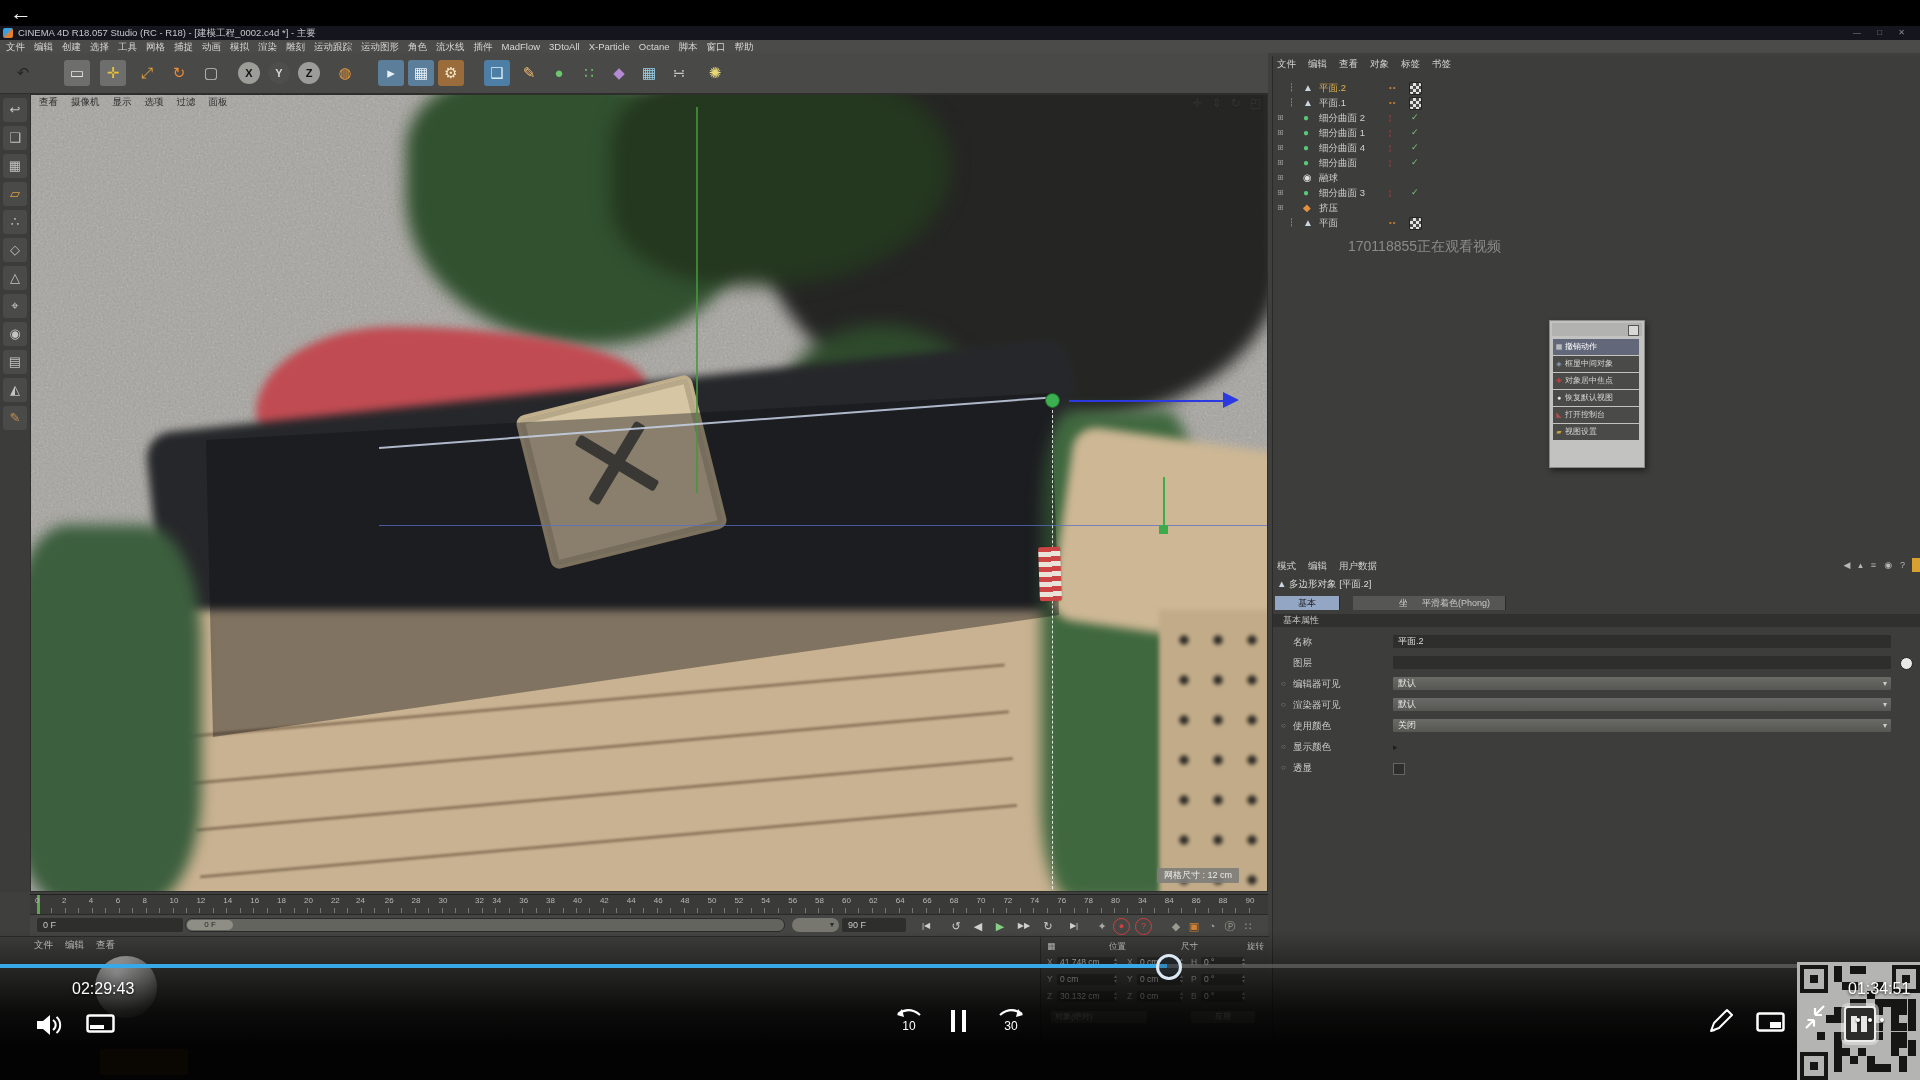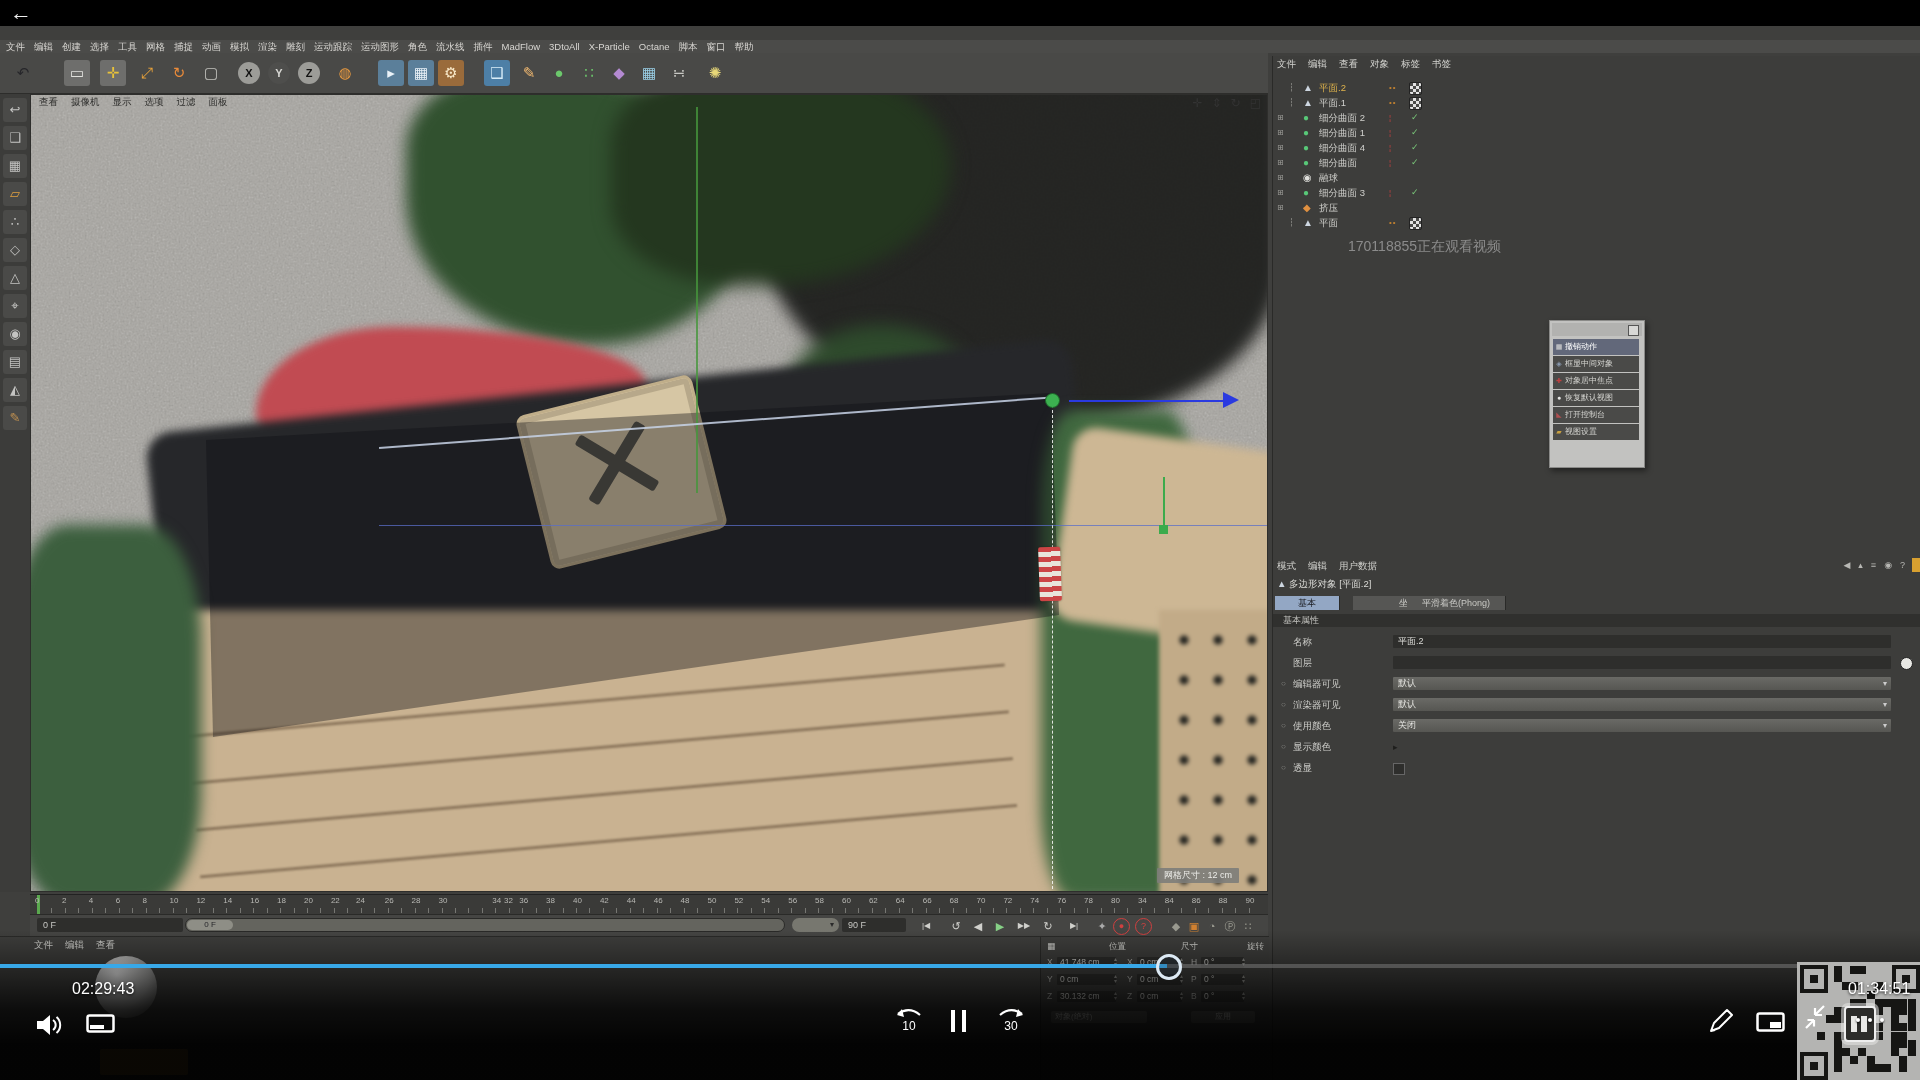--- a/index.html
+++ b/index.html
@@ -143,20 +143,25 @@
 </style>
 </head>
 <body>
 
 <div class="stage">
 
   <div class="abs" id="backbtn">←</div>
 
   <div class="abs" id="c4d">
 
+    <div class="abs" id="titlebar">
+      <div class="abs" id="titlelogo"></div>
+      <div class="abs" id="titletext">CINEMA 4D R18.057 Studio (RC - R18) - [建模工程_0002.c4d *] - 主要</div>
+      <div class="abs" id="winbtns">— □ ✕</div>
+    </div>
 
     <div class="abs" id="menubar">
         <span>文件</span>
         <span>编辑</span>
         <span>创建</span>
         <span>选择</span>
         <span>工具</span>
         <span>网格</span>
         <span>捕捉</span>
         <span>动画</span>
@@ -281,21 +286,21 @@
         <span class="tick" style="left: 166.4px;">12</span>
         <span class="tick" style="left: 193.3px;">14</span>
         <span class="tick" style="left: 220.2px;">16</span>
         <span class="tick" style="left: 247.1px;">18</span>
         <span class="tick" style="left: 274px;">20</span>
         <span class="tick" style="left: 300.9px;">22</span>
         <span class="tick" style="left: 326px;">24</span>
         <span class="tick" style="left: 354.7px;">26</span>
         <span class="tick" style="left: 381.6px;">28</span>
         <span class="tick" style="left: 408.5px;">30</span>
-        <span class="tick" style="left: 445px; margin-left: 29px;">32</span>
+        <span class="tick" style="left: 445px;">32</span>
         <span class="tick" style="left: 462.3px;">34</span>
         <span class="tick" style="left: 489.2px;">36</span>
         <span class="tick" style="left: 516.1px;">38</span>
         <span class="tick" style="left: 543px;">40</span>
         <span class="tick" style="left: 569.9px;">42</span>
         <span class="tick" style="left: 596.8px;">44</span>
         <span class="tick" style="left: 623.7px;">46</span>
         <span class="tick" style="left: 650.6px;">48</span>
         <span class="tick" style="left: 677.5px;">50</span>
         <span class="tick" style="left: 704.4px;">52</span>

